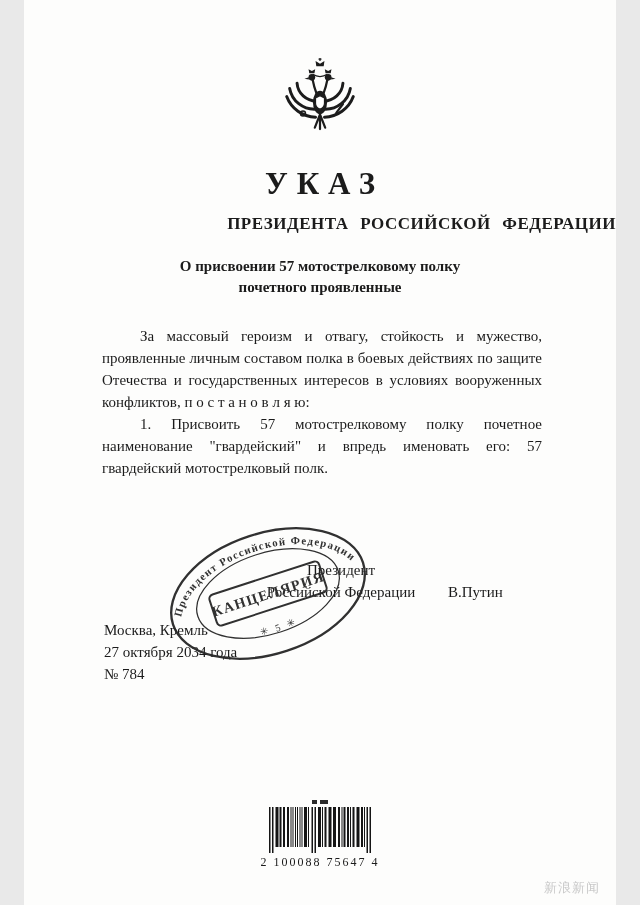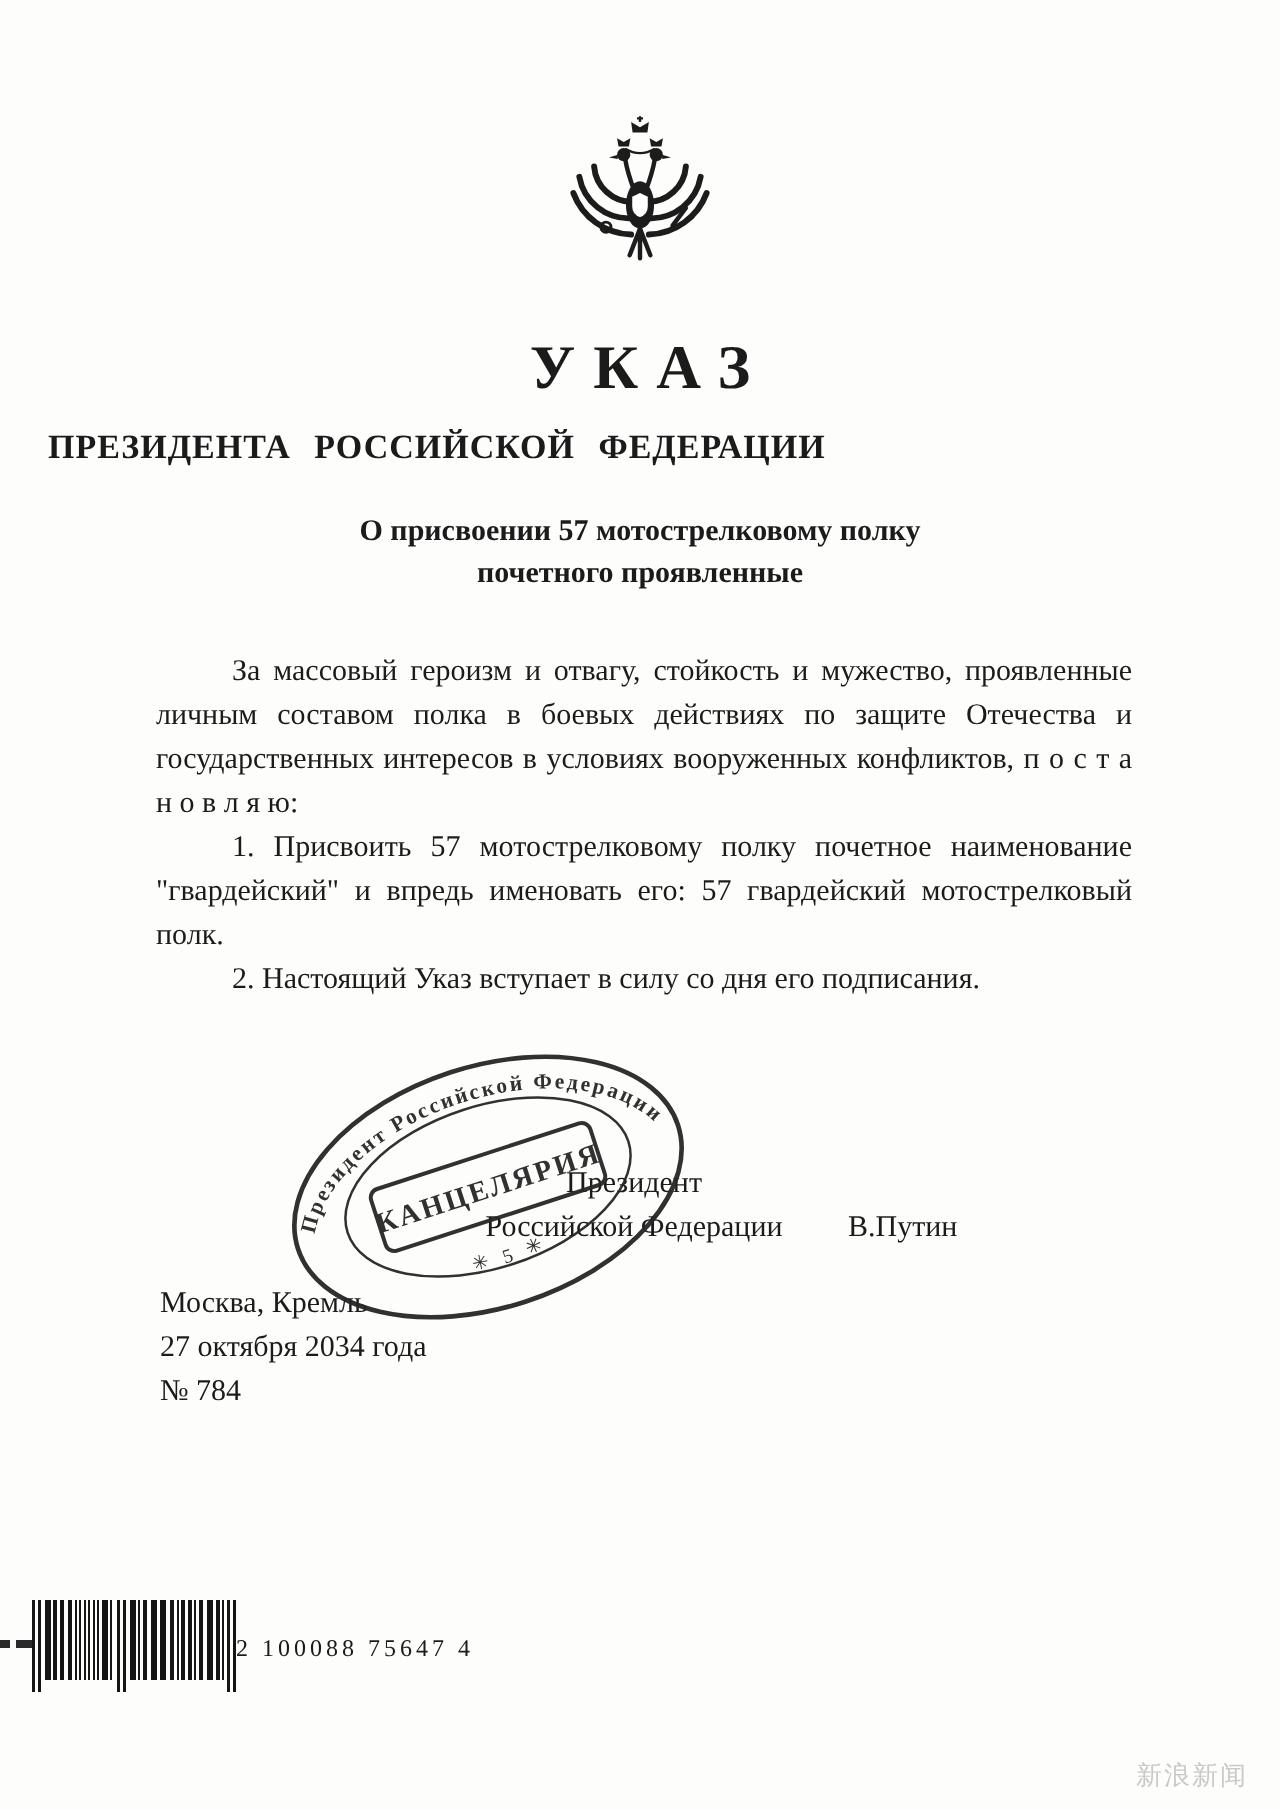--- a/index.html
+++ b/index.html
@@ -1,34 +1,34 @@
 <!DOCTYPE html>
 <html><head>
 <meta charset="utf-8">
 <style>
   html,body{margin:0;padding:0;background:#e9e9e9;}
   .page{
     position:relative;
-    width:640px;height:905px;
+    width:592px;height:905px;
     margin:0 auto;
     background:#fdfdfc;
     font-family:"Liberation Serif","DejaVu Serif",serif;
     color:#1b1b1b;
     overflow:hidden;
     box-sizing:border-box;
     padding-top:56px;
   }
   .emblem{display:block;margin:0 auto;width:74px;height:90px;}
   .title{
     margin-top:20px;text-align:center;
     font-size:31px;font-weight:bold;
     letter-spacing:9px;text-indent:9px;
   }
   .subtitle{
-    margin-top:12px;text-align:left;
+    margin-top:12px;text-align:right;
     font-size:17px;font-weight:bold;
     letter-spacing:.5px;word-spacing:7px;margin-left:24px;
   }
   .heading{
     margin-top:22px;text-align:center;
     font-size:15px;font-weight:bold;line-height:21px;
   }
   .body-text{
     margin:27px 74px 0 78px;
     font-size:15px;line-height:22px;
@@ -49,21 +49,21 @@
     width:216px;height:auto;
     transform:rotate(-18deg);
     opacity:.95;z-index:3;
   }
   .place{
     margin:14px 0 0 80px;
     font-size:15px;line-height:22px;
   }
   .barcode-wrap{
     position:absolute;left:0;right:0;top:800px;
-    display:flex;flex-direction:row;align-items:center;
+    display:flex;flex-direction:column;align-items:center;
   }
   .bc-mark{width:16px;height:4px;margin-bottom:3px;display:flex;gap:3px;}
   .bc-mark i{display:block;background:#2a2a2a;height:4px;}
   .bc-mark i:first-child{width:5px;}
   .bc-mark i:last-child{width:8px;}
   .bc-bars{height:46px;}
   .bc-bars rect{fill:#151515;}
   .bc-digits{
     margin-top:2px;font-size:12px;letter-spacing:2px;
     font-family:"Liberation Serif",serif;
@@ -115,21 +115,20 @@
   <div class="subtitle">ПРЕЗИДЕНТА РОССИЙСКОЙ ФЕДЕРАЦИИ</div>
 
   <div class="heading">
     <div>О присвоении 57 мотострелковому полку</div>
     <div>почетного проявленные</div>
   </div>
 
   <div class="body-text">
     <p>За массовый героизм и отвагу, стойкость и мужество, проявленные личным составом полка в боевых действиях по защите Отечества и государственных интересов в условиях вооруженных конфликтов, п о с т а н о в л я ю:</p>
     <p>1. Присвоить 57 мотострелковому полку почетное наименование "гвардейский" и впредь именовать его: 57 гвардейский мотострелковый полк.</p>
-    <p>2. Настоящий Указ вступает в силу со дня его подписания.</p>
   </div>
 
   <div class="sig">
     <div class="sig-left">
       <div>Президент</div>
       <div>Российской Федерации</div>
     </div>
     <div class="sig-name">В.Путин</div>
   </div>
 

